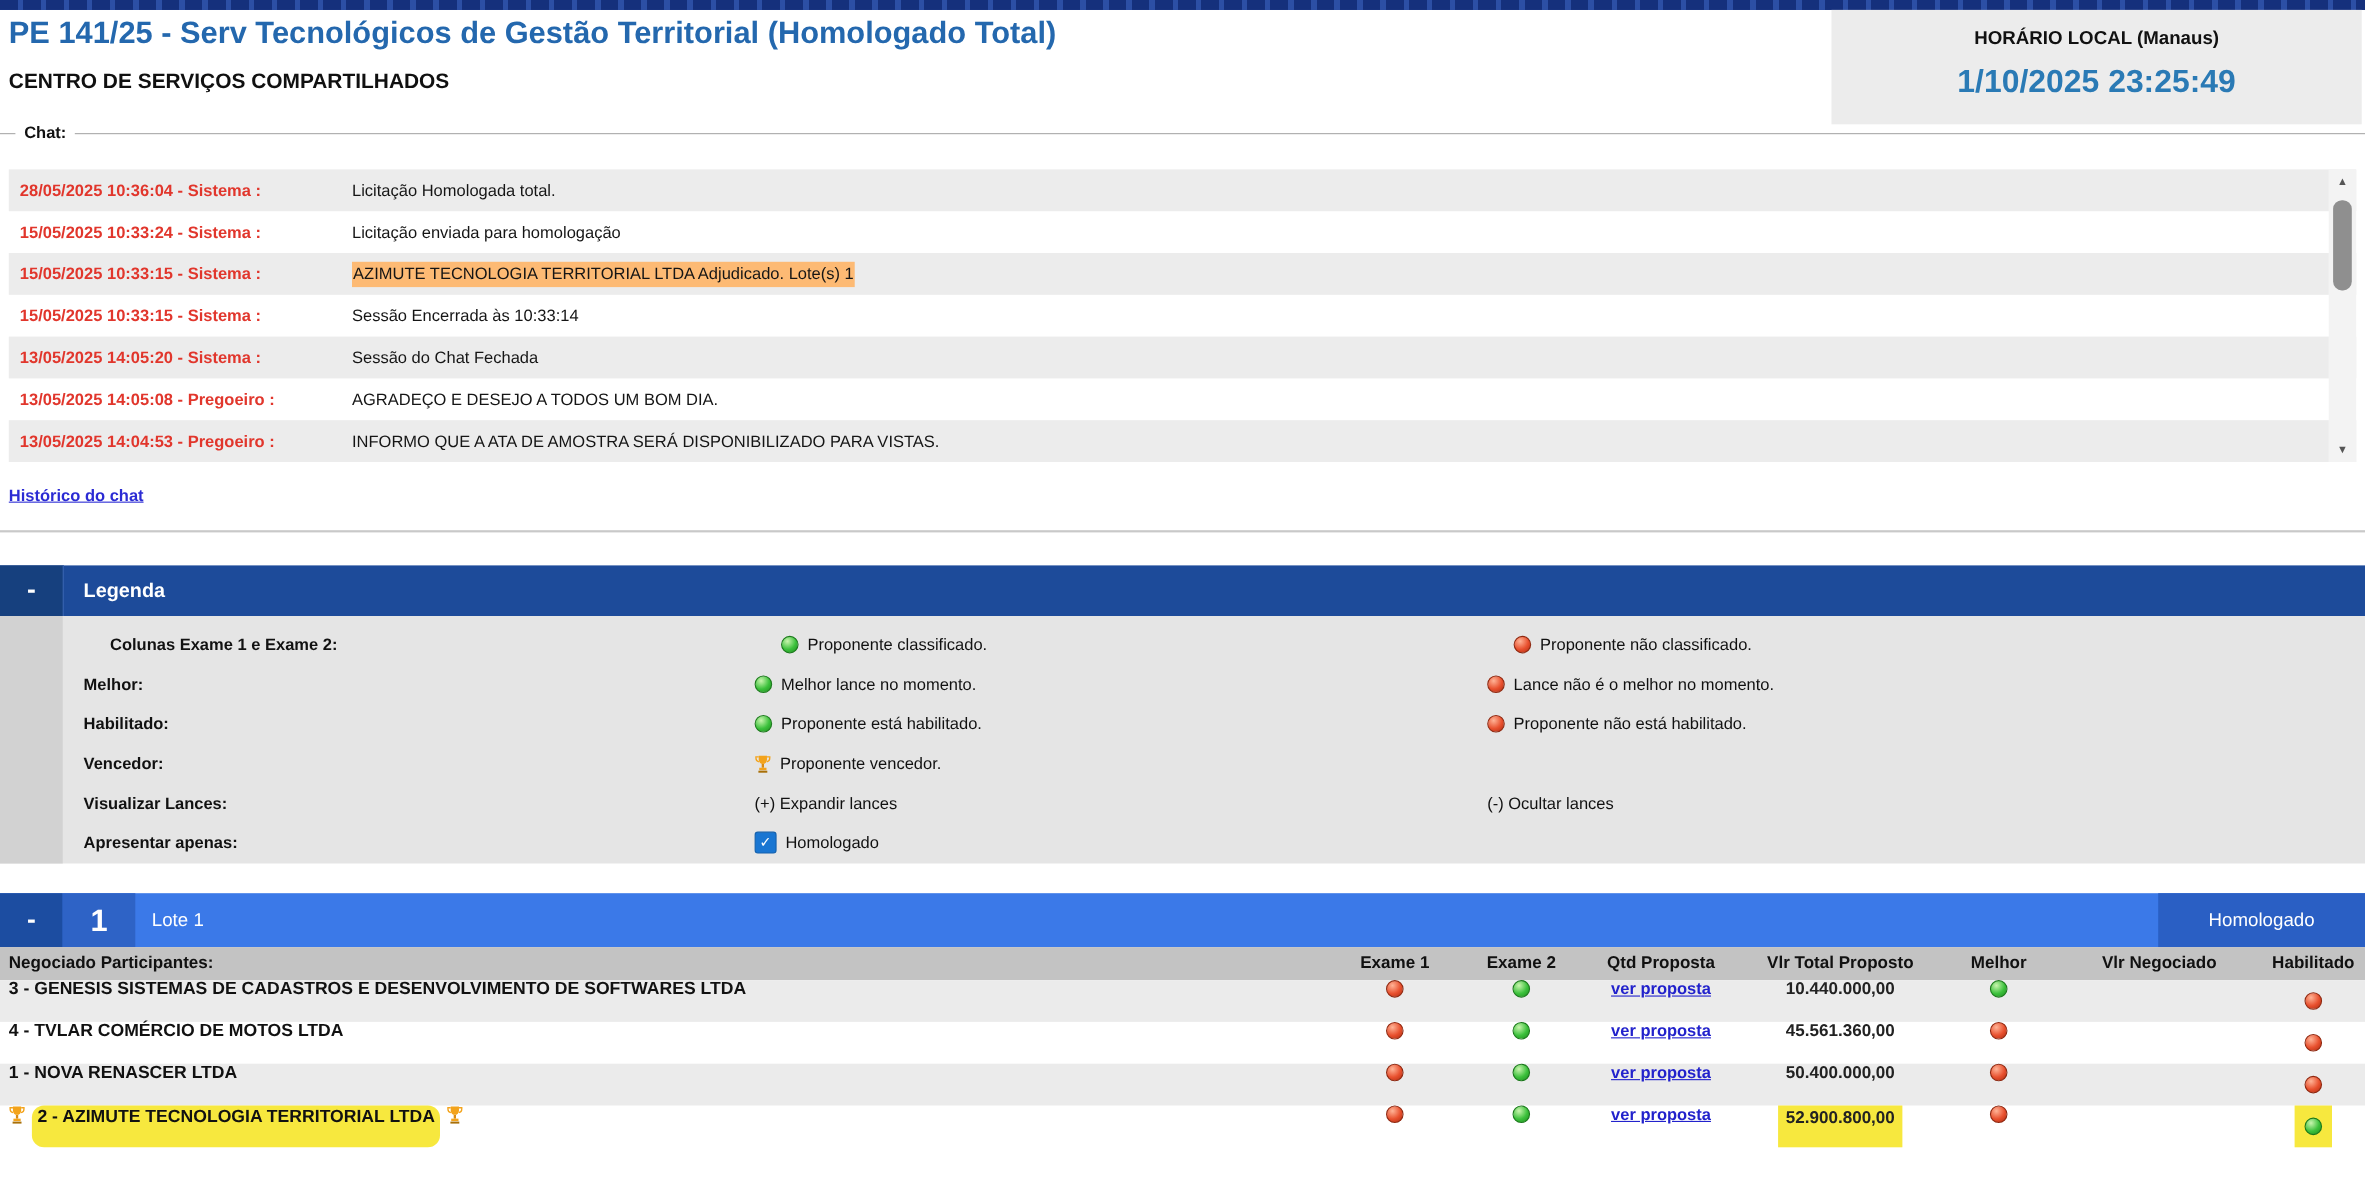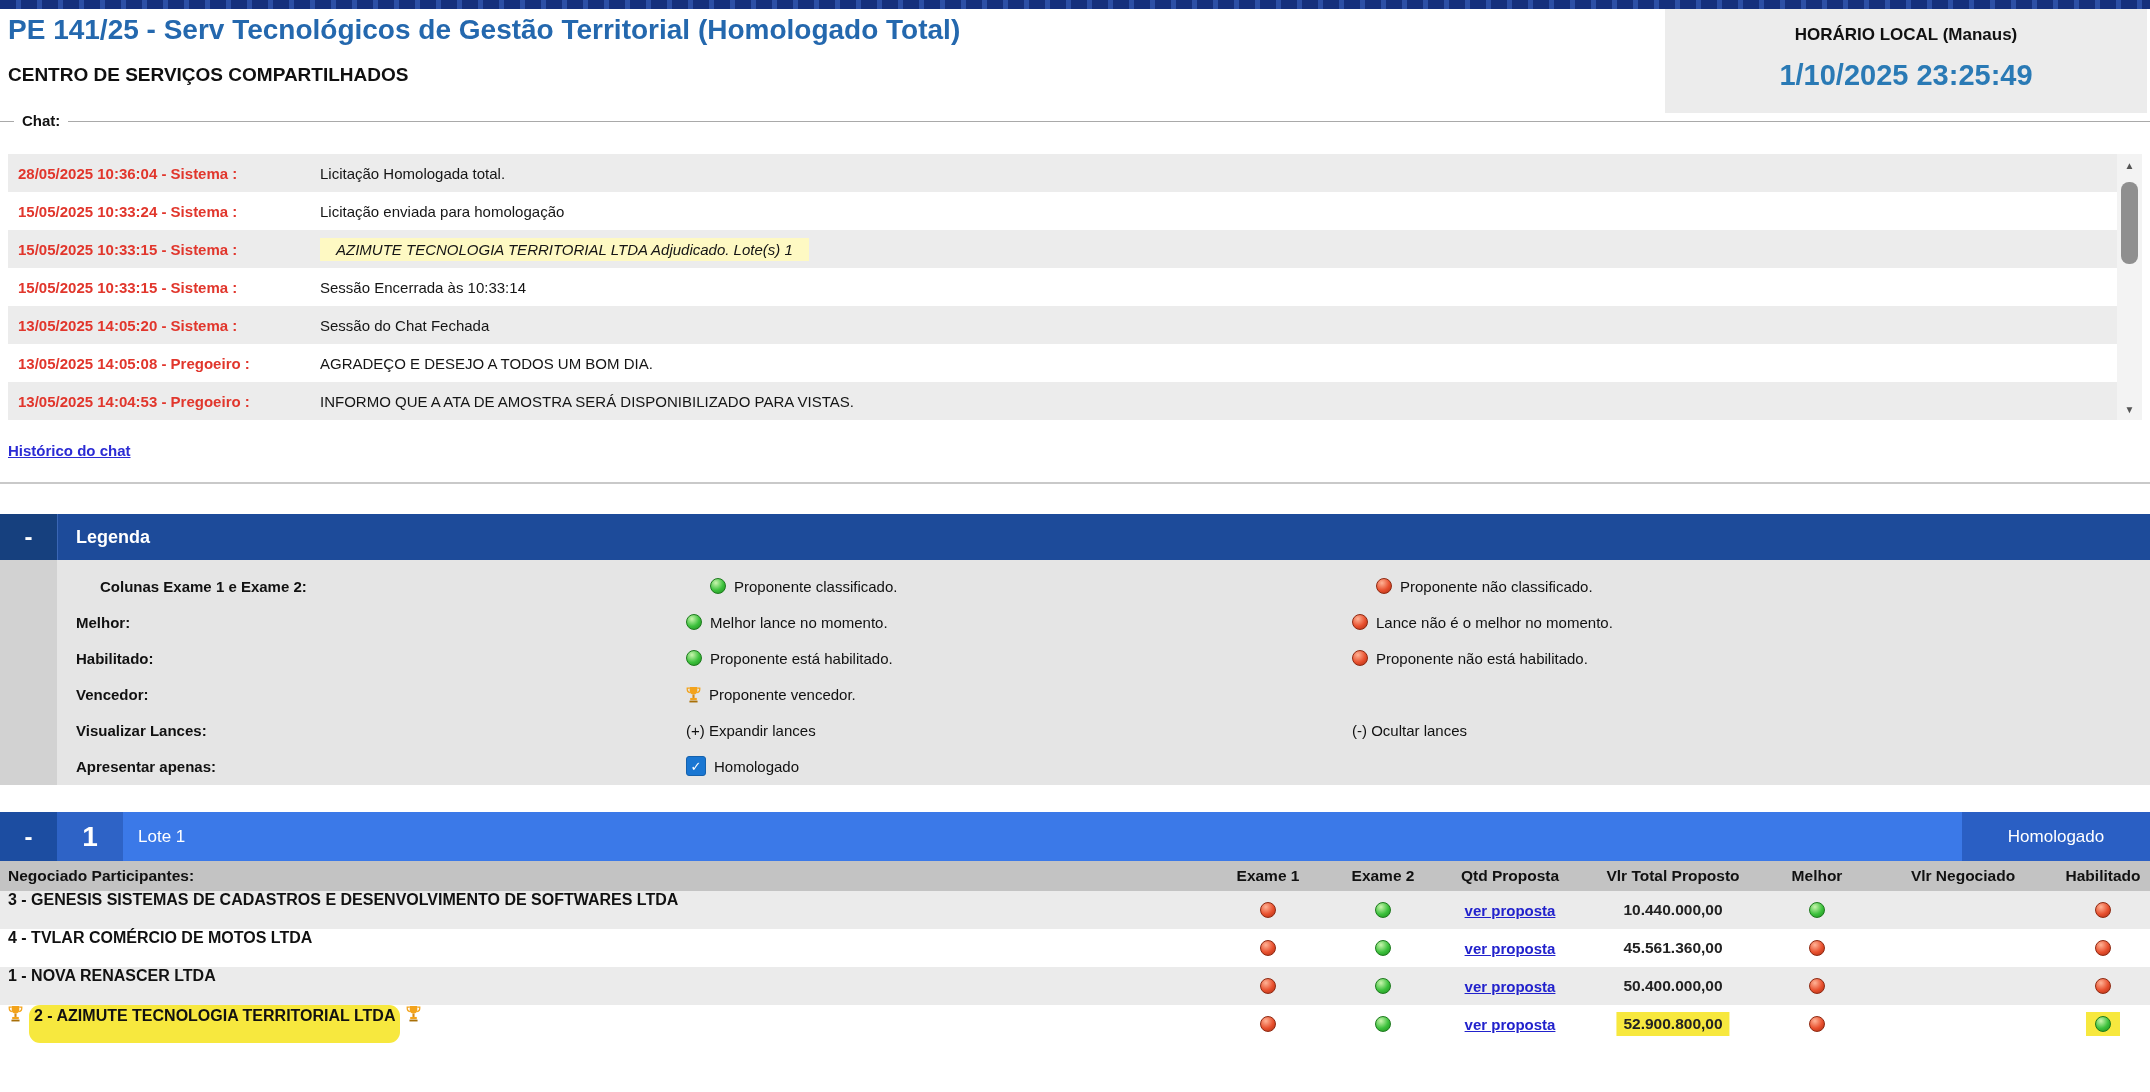--- a/index.html
+++ b/index.html
@@ -20,21 +20,21 @@
 
   
   .chat-line{position:absolute;left:0;top:121px;width:2150px;height:1px;background:#a9a9a9;}
   .chat-label{position:absolute;left:14px;top:112px;background:#fff;padding:0 8px;
     font-size:15px;font-weight:bold;}
   .chat-box{position:absolute;left:8px;top:154px;width:2134px;height:266px;}
   .chat-row{position:relative;width:100%;height:38px;display:flex;align-items:center;}
   .chat-row.odd{background:#ececec;}
   .chat-row .ts{position:absolute;left:10px;width:300px;font-size:15px;font-weight:bold;color:#e1362c;}
   .chat-row .msg{position:absolute;left:312px;font-size:15px;color:#151515;}
-  .msg.hl{background:#fef9c3;padding:3px 16px;font-style:italic;}
+  .msg.hl{background:#fdba74;padding:3px 1px;}
 
   
   .chat-scrollbar{position:absolute;right:0;top:0;width:25px;height:266px;background:#f3f3f3;}
   .sb-btn{position:absolute;left:0;width:25px;height:22px;display:flex;align-items:center;
     justify-content:center;font-size:10px;color:#555;}
   .sb-up{top:0;} .sb-down{bottom:0;}
   .sb-thumb{position:absolute;left:4px;top:28px;width:17px;height:82px;background:#8f8f8f;border-radius:8px;}
 
   .history-link{position:absolute;left:8px;top:442px;font-size:15px;font-weight:bold;
     color:#2b2bd4;text-decoration:underline;cursor:pointer;}
@@ -86,21 +86,21 @@
     transform:translateX(-50%);font-size:15.5px;font-weight:bold;white-space:nowrap;}
   .c1{left:1268px;} .c2{left:1383px;} .c3{left:1510px;} .c4{left:1673px;}
   .c5{left:1817px;} .c6{left:1963px;} .c7{left:2103px;}
 
   .company-rows{position:absolute;left:0;top:891px;width:2150px;}
   .comp-row{position:relative;width:2150px;height:38px;}
   .comp-row.odd{background:#ebebeb;}
   .comp-row .name{position:absolute;left:8px;top:0;height:38px;display:flex;gap:6px;
     font-size:16px;font-weight:bold;white-space:nowrap;}
   .comp-row .name .nm.hl-name{background:#f7e83e;padding:2px 5px;border-radius:11px;}
-  .comp-row .cell{position:absolute;top:0;height:38px;display:flex;align-items:center;justify-content:center;
+  .comp-row .cell{position:absolute;top:0;height:38px;display:flex;justify-content:center;
     transform:translateX(-50%);font-size:15.5px;white-space:nowrap;}
   .comp-row .value{font-weight:bold;color:#222;}
   .comp-row .value .val.hl{background:#f7e83e;padding:3px 7px;}
   .link{color:#2222cc;font-weight:bold;text-decoration:underline;cursor:pointer;font-size:15px;}
   .hab-wrap{display:flex;align-items:center;justify-content:center;}
   .hab-wrap.hl-pad{background:#f7e83e;padding:4px 9px;}
 </style>
 </head>
 <body>
 

